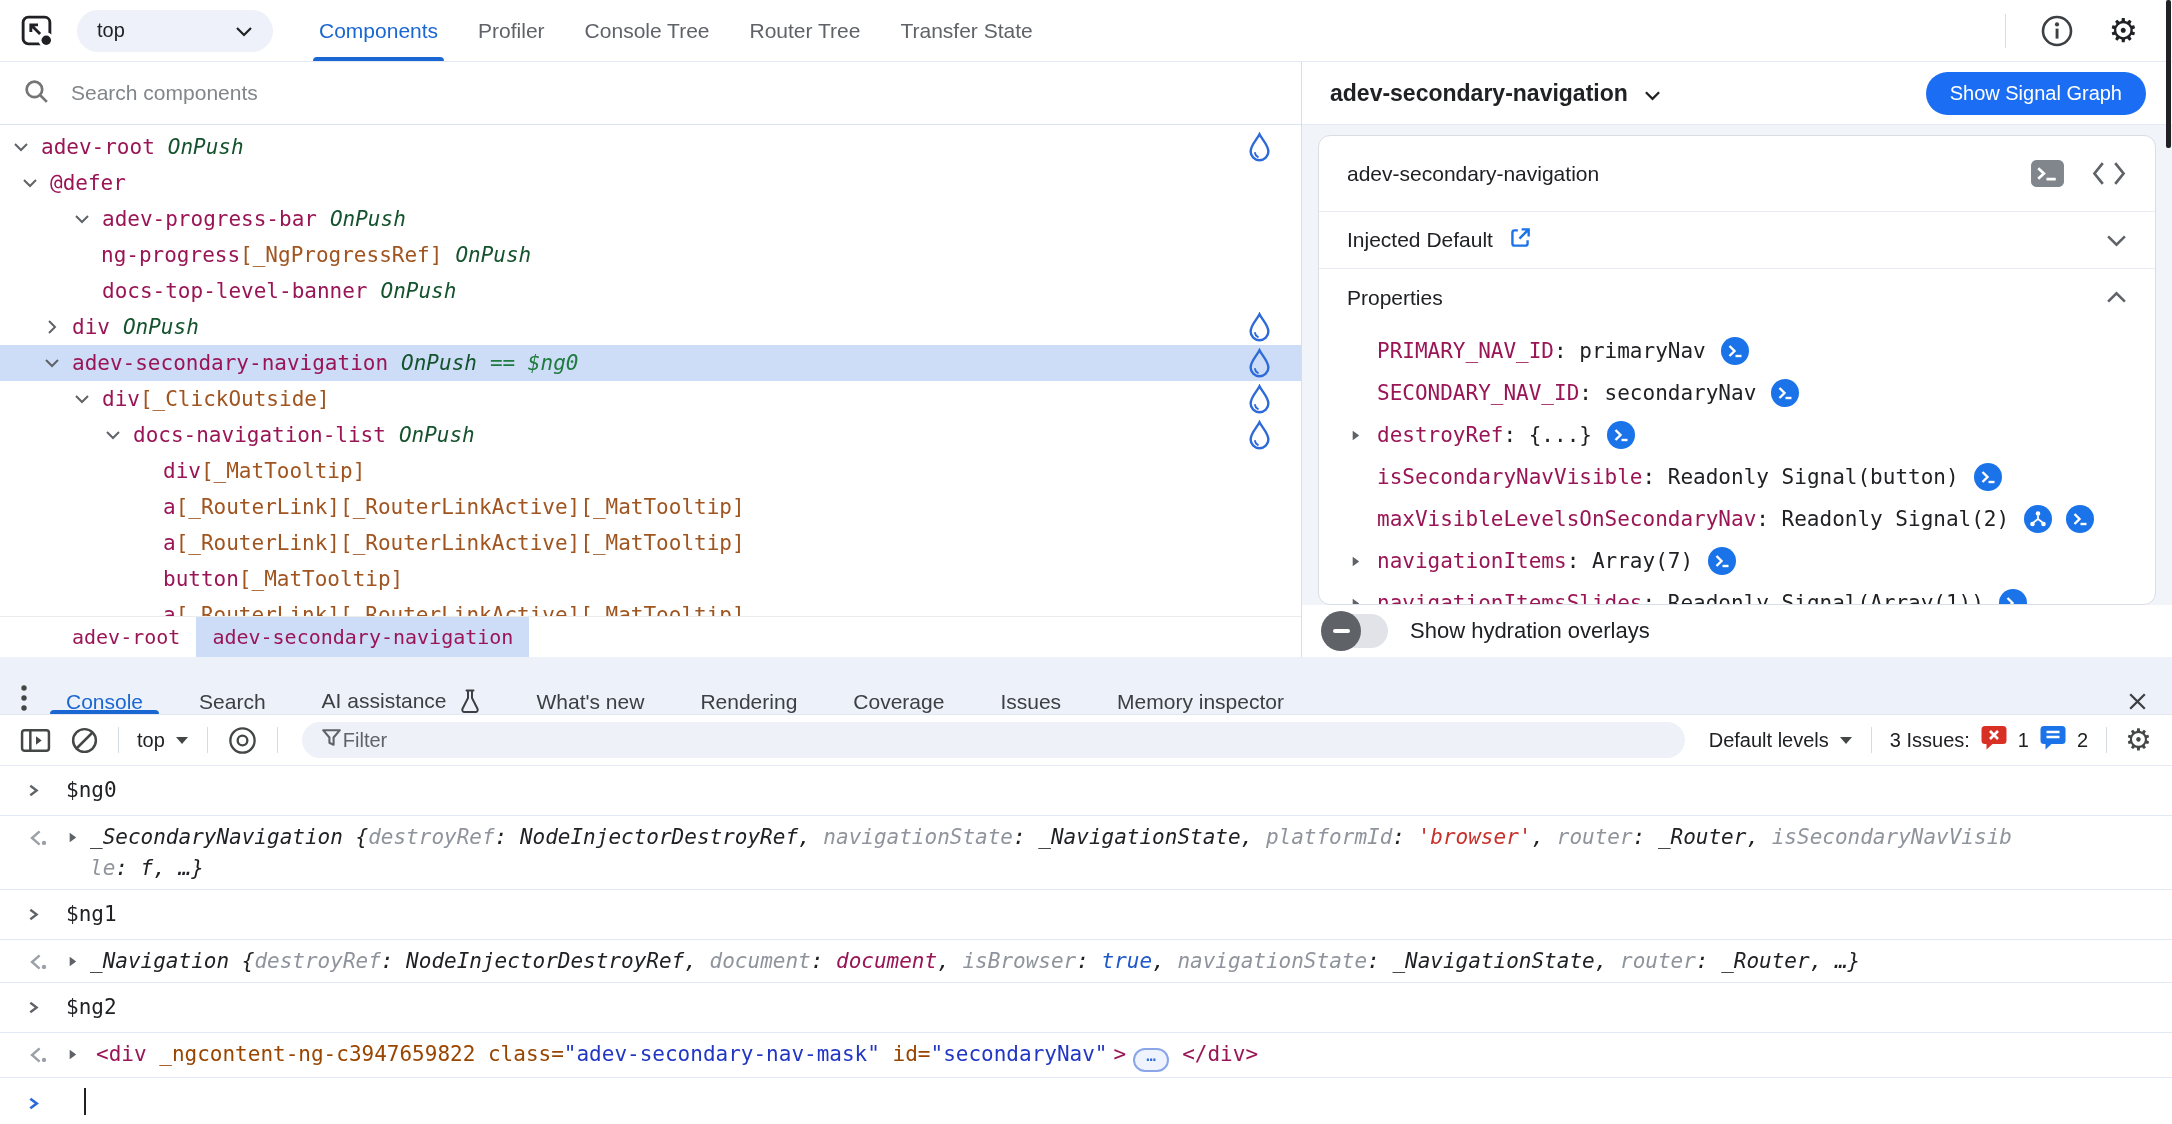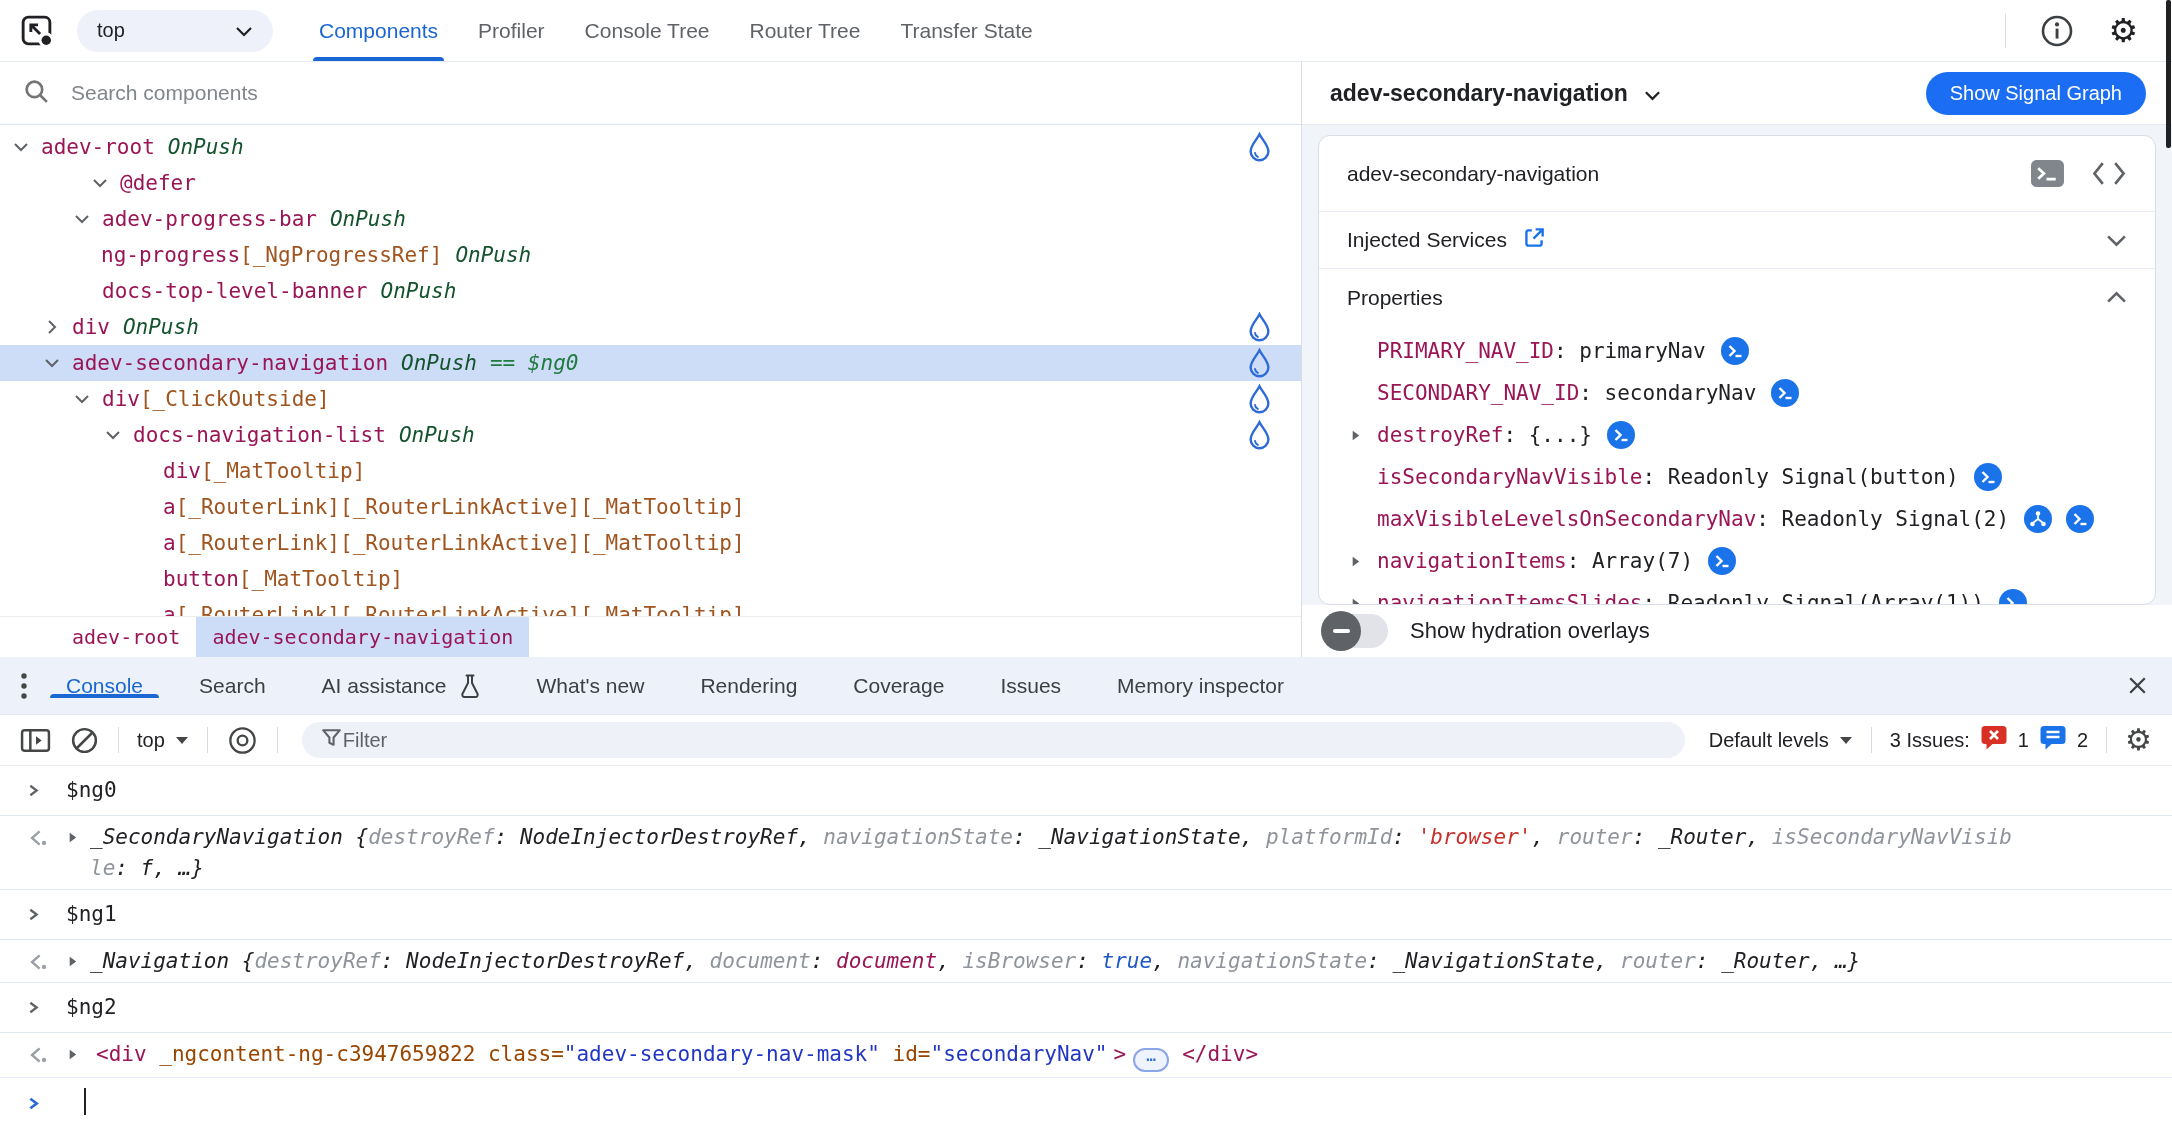--- a/index.html
+++ b/index.html
@@ -71,21 +71,21 @@
   .prop-badges { display:inline-flex; gap:12px; margin-left:14px; align-items:center; }
   .hydration-row { position:absolute; left:0; right:0; bottom:0; height:52px; background:#fff;
                    display:flex; align-items:center; padding-left:22px; gap:22px; font-size:22px; }
   .toggle { width:64px; height:34px; background:#e1e3e8; border-radius:17px; position:relative; flex:none; cursor:pointer; }
   .toggle .knob { position:absolute; left:-3px; top:-3px; width:40px; height:40px; background:#5f6368;
                   border-radius:50%; display:flex; align-items:center; justify-content:center; }
   .toggle .knob::after { content:""; width:17px; height:3.5px; background:#fff; border-radius:2px; }
 
   
   .drawer-tabs { height:58px; background:#edf1fa; border-bottom:1px solid #e2e7f2; display:flex;
-                 align-items:center; padding:0 22px 0 20px; gap:56px; font-size:21px; color:#3c4043; }
+                 align-items:flex-end; padding:0 22px 0 20px; gap:56px; font-size:21px; color:#3c4043; }
   .d-tab { display:flex; align-items:center; gap:12px; position:relative; cursor:pointer; white-space:nowrap; }
   .d-tab.active { color:#1a66d2; }
   .d-tab.active::after { content:""; position:absolute; left:-16px; right:-16px; bottom:0; height:4px;
                          background:#1a66d2; border-radius:4px 4px 0 0; }
   .d-kebab { display:flex; align-items:center; margin-right:-18px; cursor:pointer; }
   .d-close { margin-left:auto; display:flex; align-items:center; cursor:pointer; }
 
   .console-toolbar { height:51px; display:flex; align-items:center; gap:18px; padding:0 20px;
                      background:#fff; border-bottom:1px solid #e6ebf5; font-size:20px; color:#202124; }
   .tb-div { width:1px; height:26px; background:#d7dbe3; flex:none; }
@@ -176,21 +176,21 @@
         </span>
         <input placeholder="Search components" style="">
       </div>
       <div class="tree" id="tree">
           <div class="tree-row" style="padding-left: 11px;"><span class="tw-chevron open"><svg width="16" height="10" viewBox="0 0 16 10">
                 <path d="M2 2 L8 8 L14 2" fill="none" stroke="#5f6368" stroke-width="2"></path>
               </svg></span><span class="tw-name">adev-root</span><span class="tw-cd">OnPush</span><span class="tw-droplet"><svg width="27" height="31" viewBox="0 0 24 28">
                 <path d="M12 2 C9.5 7 4 12 4 17.5 A8 8 0 0 0 20 17.5 C20 12 14.5 7 12 2 Z" fill="none" stroke="#2e6bd8" stroke-width="2.2"></path>
                 <path d="M8 19 A4.5 4.5 0 0 0 10.5 22.5" fill="none" stroke="#2e6bd8" stroke-width="1.8" stroke-linecap="round"></path>
               </svg></span></div>
-          <div class="tree-row" style="padding-left: 46px; margin-left: 44px;"><span class="tw-chevron open"><svg width="16" height="10" viewBox="0 0 16 10">
+          <div class="tree-row" style="padding-left: 20px;"><span class="tw-chevron open"><svg width="16" height="10" viewBox="0 0 16 10">
                 <path d="M2 2 L8 8 L14 2" fill="none" stroke="#5f6368" stroke-width="2"></path>
               </svg></span><span class="tw-name">@defer</span></div>
           <div class="tree-row" style="padding-left: 72px;"><span class="tw-chevron open"><svg width="16" height="10" viewBox="0 0 16 10">
                 <path d="M2 2 L8 8 L14 2" fill="none" stroke="#5f6368" stroke-width="2"></path>
               </svg></span><span class="tw-name">adev-progress-bar</span><span class="tw-cd">OnPush</span></div>
           <div class="tree-row" style="padding-left: 71px;"><span class="tw-chevron"></span><span class="tw-name">ng-progress</span><span class="tw-dir">[_NgProgressRef]</span><span class="tw-cd">OnPush</span></div>
           <div class="tree-row" style="padding-left: 72px;"><span class="tw-chevron"></span><span class="tw-name">docs-top-level-banner</span><span class="tw-cd">OnPush</span></div>
           <div class="tree-row" style="padding-left: 42px;"><span class="tw-chevron closed"><svg width="16" height="10" viewBox="0 0 16 10">
                 <path d="M2 2 L8 8 L14 2" fill="none" stroke="#5f6368" stroke-width="2"></path>
               </svg></span><span class="tw-name">div</span><span class="tw-cd">OnPush</span><span class="tw-droplet"><svg width="27" height="31" viewBox="0 0 24 28">
@@ -253,21 +253,21 @@
               </span>
               <span class="icon-btn">
                 <svg width="36" height="27" viewBox="0 0 34 26">
                   <path d="M11 3 L3 13 L11 23" fill="none" stroke="#5f6368" stroke-width="2.6"></path>
                   <path d="M23 3 L31 13 L23 23" fill="none" stroke="#5f6368" stroke-width="2.6"></path>
                 </svg>
               </span>
             </span>
           </div>
           <div class="section-row bordered">
-            <span>Injected Services</span>
+            <span>Injected Default</span>
             <span>
               <svg width="26" height="26" viewBox="0 0 24 24">
                 <path d="M10 5 H7 a2 2 0 0 0 -2 2 v10 a2 2 0 0 0 2 2 h10 a2 2 0 0 0 2 -2 v-3" fill="none" stroke="#1a73e8" stroke-width="2.2"></path>
                 <path d="M13.5 4 H20 V10.5 M20 4 L11.5 12.5" fill="none" stroke="#1a73e8" stroke-width="2.2"></path>
               </svg>
             </span>
             <span class="section-chevron">
               <svg width="21" height="13" viewBox="0 0 20 12">
                   <path d="M2 2 L10 10 L18 2" fill="none" stroke="#5f6368" stroke-width="2.4"></path>
                 </svg>

